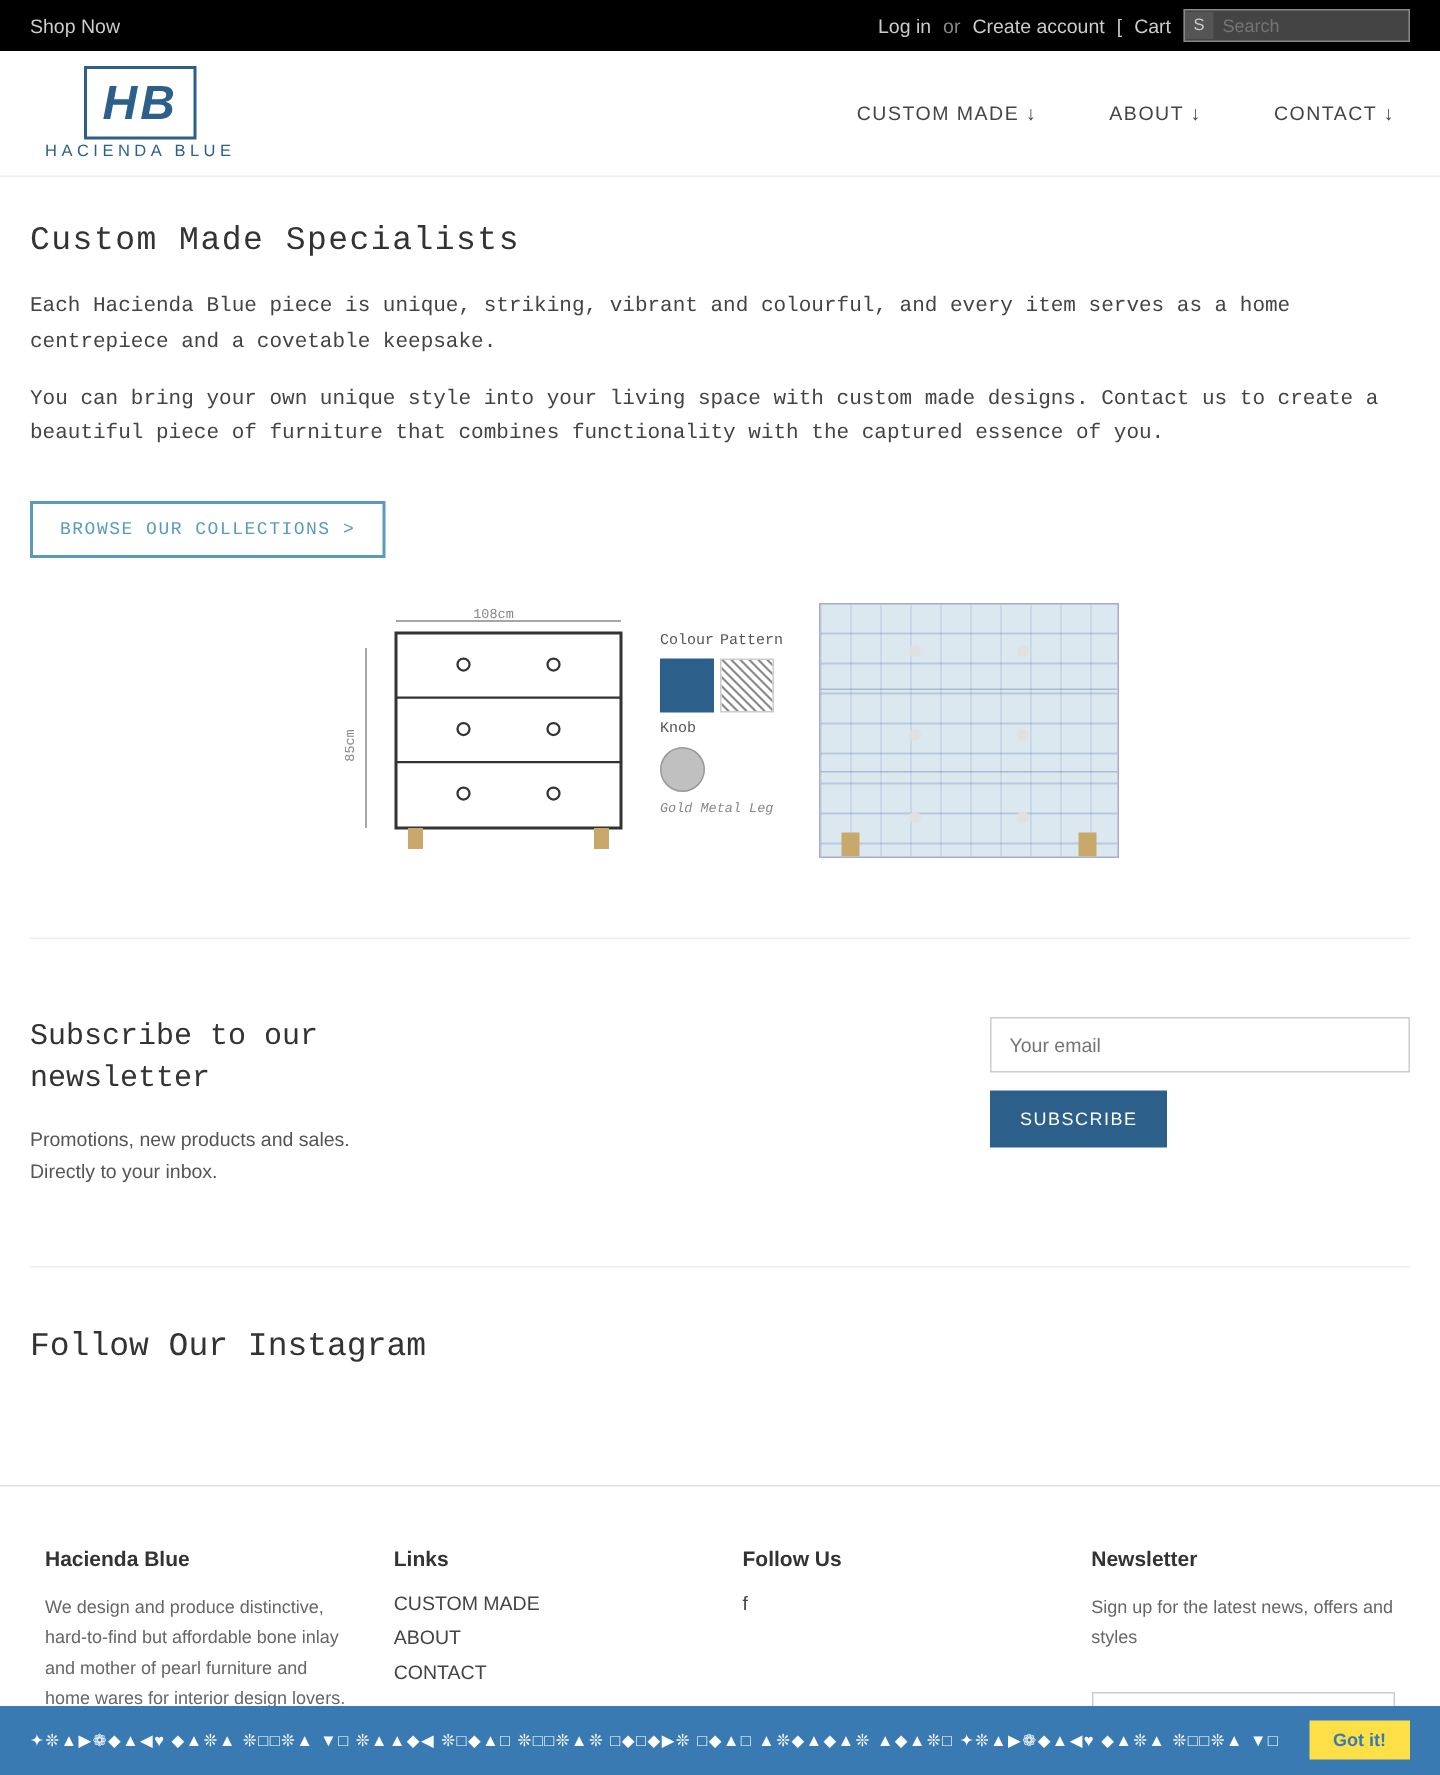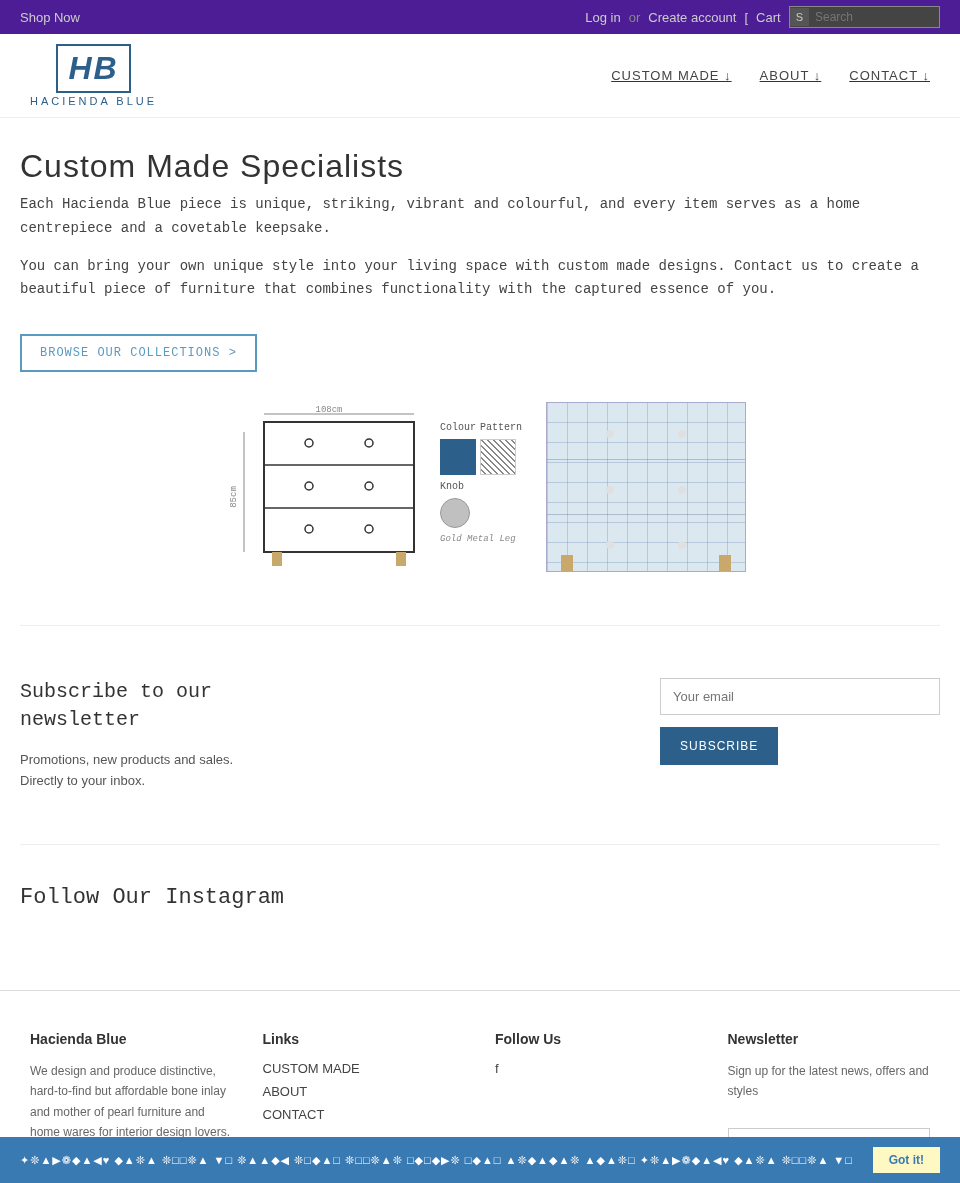--- a/index.html
+++ b/index.html
@@ -1,20 +1,20 @@
 <!DOCTYPE html>
 <html><head>
   <meta charset="utf-8">
   <style>
     * { box-sizing: border-box; margin: 0; padding: 0; }
     body { font-family: Arial, sans-serif; background: #fff; color: #333; font-size: 14px; }
 
     
     .top-bar {
-      background: #4c1d95;
+      background: #000000;
       color: #ccc;
       display: flex;
       align-items: center;
       justify-content: space-between;
       padding: 6px 20px;
       font-size: 13px;
     }
     .top-bar-left a { color: #ccc; text-decoration: none; }
     .top-bar-right {
       display: flex;
@@ -72,45 +72,44 @@
     }
     .logo-text {
       font-size: 11px;
       letter-spacing: 3px;
       color: #2c5f8a;
       text-transform: uppercase;
       margin-top: 2px;
     }
     .main-nav {
       display: flex;
-      gap: 28px;
-      align-items: center;
-      text-decoration: underline;
+      gap: 48px;
+      align-items: center;
     }
     .main-nav a {
       text-decoration: none;
       color: #444;
       font-size: 13px;
       letter-spacing: 1px;
       text-transform: uppercase;
     }
 
     
     .main-content {
       max-width: 960px;
       margin: 0 auto;
       padding: 30px 20px;
     }
 
     .page-title {
-      font-family: Liberation Sans, sans-serif;
-      font-size: 32px;
+      font-family: Liberation Mono, monospace;
+      font-size: 22px;
       font-weight: normal;
       color: #333;
-      margin-bottom: 8px;
+      margin-bottom: 20px;
       letter-spacing: 1px;
     }
 
     .intro-text {
       font-family: 'Courier New', monospace;
       font-size: 14px;
       line-height: 1.7;
       color: #444;
       margin-bottom: 14px;
     }
@@ -313,21 +312,21 @@
       z-index: 999;
     }
     .cookie-bar .marquee-text {
       flex: 1;
       white-space: nowrap;
       overflow: hidden;
       font-size: 11px;
       letter-spacing: 1px;
     }
     .got-it-btn {
-      background: #fef9c3;
+      background: #fde047;
       color: #3a7ab3;
       border: none;
       padding: 6px 16px;
       font-size: 12px;
       font-weight: bold;
       cursor: pointer;
       margin-left: 20px;
       white-space: nowrap;
     }
   </style>

